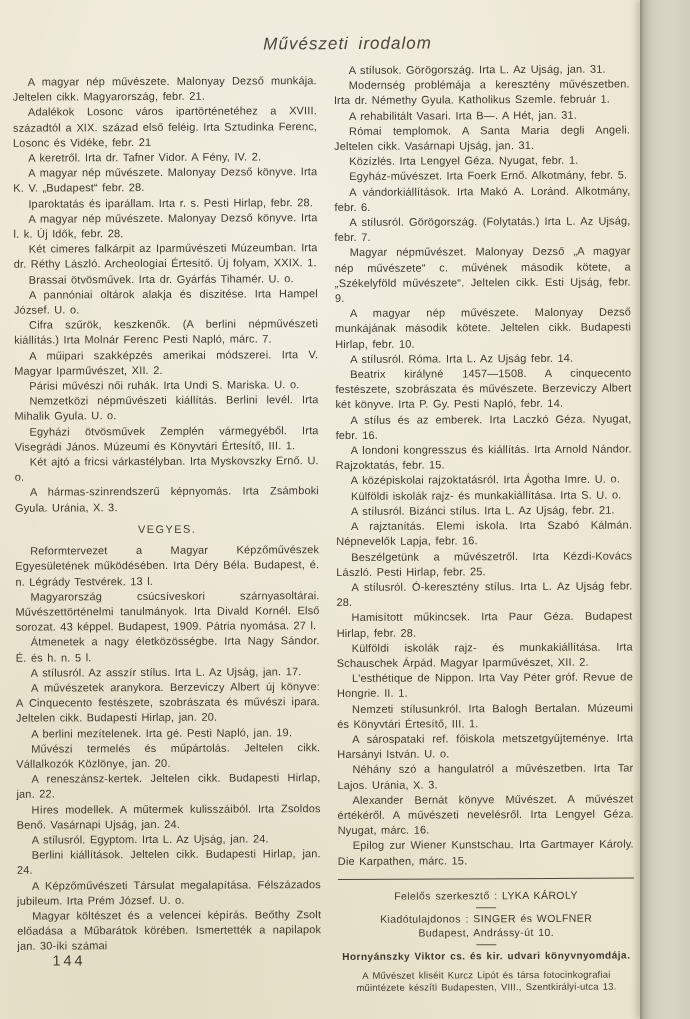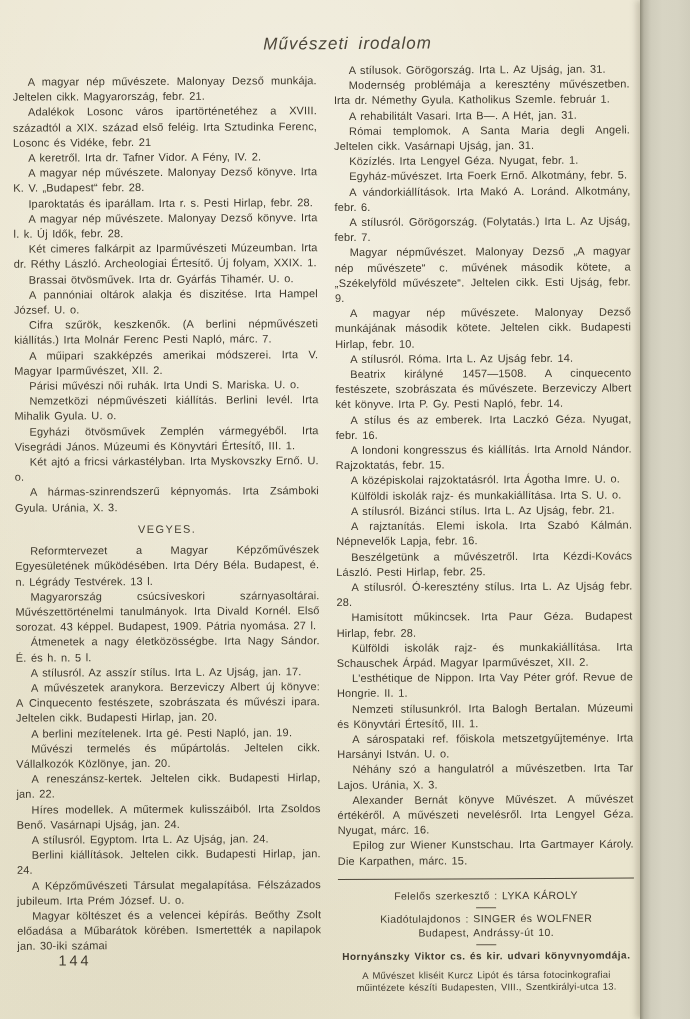--- a/index.html
+++ b/index.html
@@ -93,21 +93,21 @@
   .cliche-note {
     text-align: center;
     font-size: 9.5px;
     line-height: 12px;
     margin-top: 7px;
     padding: 0 4px;
     letter-spacing: 0.2px;
   }
   .page-number {
     position: absolute;
-    left: 56px;
+    left: 50px;
     top: 951px;
     font-size: 14.5px;
     letter-spacing: 3px;
     color: #3e382c;
   }
 </style>
 </head>
 <body>
 
 <div class="page">

